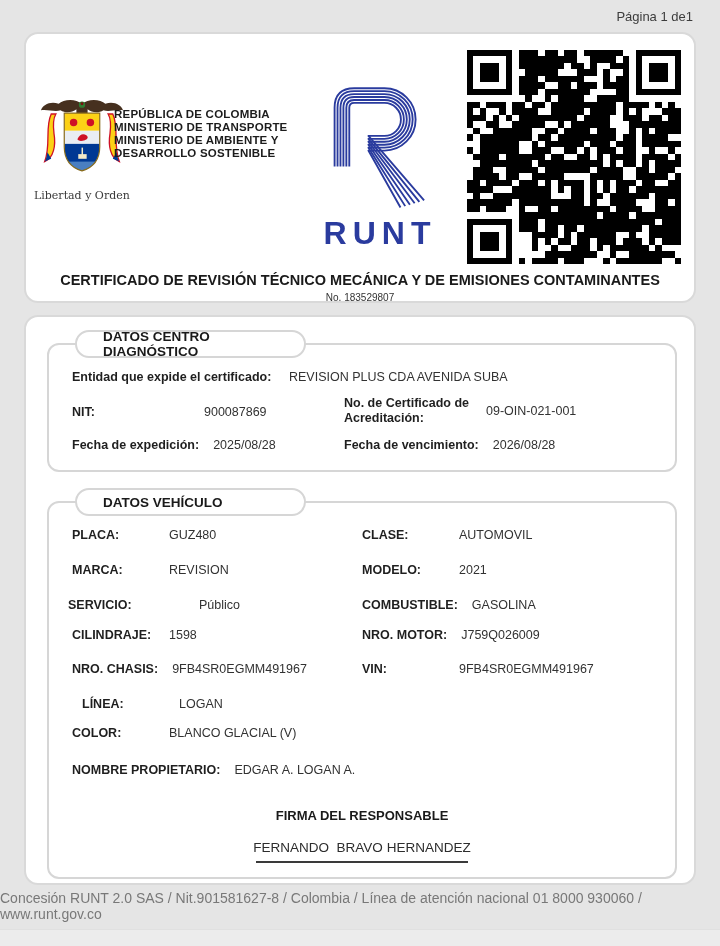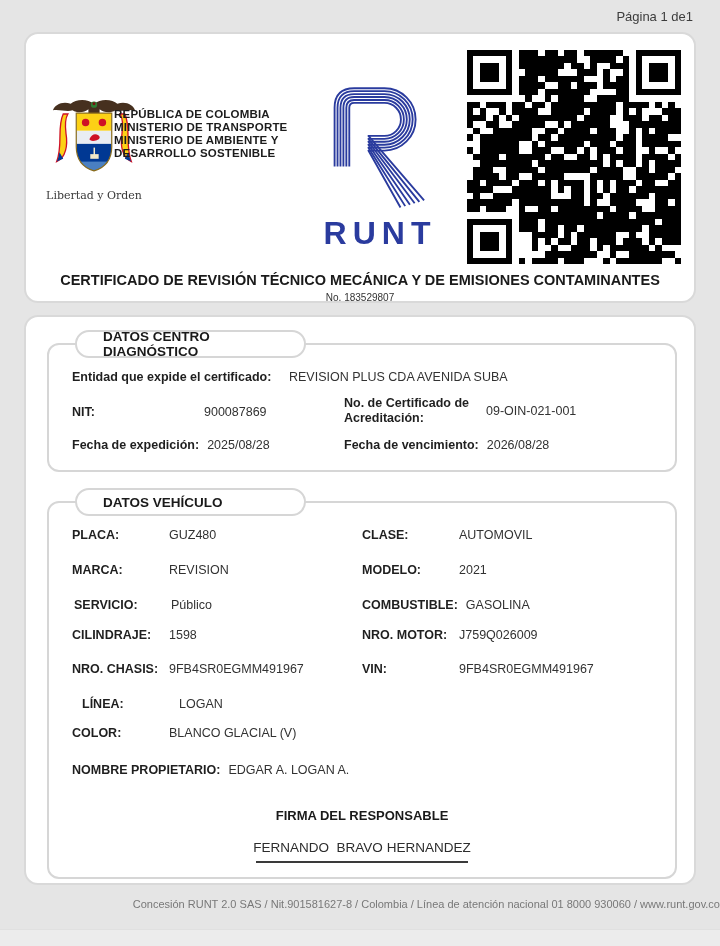--- a/index.html
+++ b/index.html
@@ -9,21 +9,21 @@
     font-family:"Liberation Sans", sans-serif; color:#2b2b2b; overflow:hidden;
   }
   .page-label { position:absolute; top:9px; right:27px; font-size:13px; color:#3c3c3c; }
 
   .card { position:absolute; left:24px; width:672px; background:#fff;
           border:2px solid #d9d9d9; border-radius:14px; }
   .card1 { top:32px; height:271px; }
   .card2 { top:315px; height:570px; }
 
   
-  .coat-wrap { position:absolute; left:20px; top:64px; width:96px; text-align:center; }
+  .coat-wrap { position:absolute; left:8px; top:64px; width:96px; text-align:left; }
   .coat-wrap svg { display:block; margin:0 auto; }
   .motto { margin-top:3px; font-family:"DejaVu Serif", serif; font-size:11px; color:#3a3a3a; white-space:nowrap; }
   .ministry { position:absolute; left:88px; top:74px; font-size:11.5px; font-weight:bold;
               line-height:12.9px; color:#1c1c1c; letter-spacing:0.2px; }
   .runt-wrap { position:absolute; left:272px; top:40px; width:164px; text-align:center; }
   .runt-word { margin-top:2px; font-size:32px; font-weight:bold; letter-spacing:6px;
                color:#2a3b9e; line-height:30px; }
   .qr { position:absolute; left:441px; top:16px; width:214px; height:214px; }
   .cert-title { position:absolute; left:0; right:0; top:238px; text-align:center;
                 font-size:14.5px; font-weight:bold; color:#1a1a1a; }
@@ -32,31 +32,31 @@
 
   
   .sbox { position:absolute; left:21px; width:630px; border:2px solid #d6d6d6; border-radius:12px; background:#fff; }
   .sbox1 { top:26px; height:129px; }
   .sbox2 { top:184px; height:378px; }
   .pill { position:absolute; top:-15px; left:26px; width:231px; height:28px; background:#fff;
           border:2px solid #d6d6d6; border-radius:14px; display:flex; align-items:center;
           padding-left:26px; font-size:13.5px; font-weight:bold; color:#1a1a1a; }
 
   .f { position:absolute; display:flex; align-items:center; font-size:12.5px; }
-  .f .lab { font-weight:bold; color:#1f1f1f; flex:none; padding-right:8px; white-space:nowrap; }
+  .f .lab { font-weight:bold; color:#1f1f1f; flex:none; padding-right:14px; white-space:nowrap; }
   .f .val { color:#323232; white-space:nowrap; }
   .lab2line { white-space:normal !important; width:142px; line-height:15px; }
 
   .sig-block { position:absolute; left:0; right:0; top:305px; text-align:center; }
   .sig-title { font-size:13px; font-weight:bold; color:#1a1a1a; }
   .sig-name { margin-top:17px; font-size:13.5px; color:#2d2d2d; white-space:pre; }
   .sig-line { width:212px; margin:6px auto 0; border-bottom:2px solid #3a3a3a; }
 
-  .footer-text { position:absolute; left:0; right:0; top:890px; text-align:right;
-                 font-size:11px; color:#787878;margin-top:8px; }
+  .footer-text { position:absolute; left:0; right:0; top:890px; text-align:left;
+                 font-size:14px; color:#787878; }
   .bottom-bar { position:absolute; left:0; right:0; top:929px; height:17px;
                 background:#ececec; border-top:1px solid #e0e0e0; }
 </style>
 </head>
 <body>
 
 <div class="screen">
 
   <div class="page-label">Página 1 de1</div>
 
@@ -179,21 +179,21 @@
 
       <div class="f" style="left:23px; top:60px;">
         <span class="lab" style="min-width:97px;">MARCA:</span>
         <span class="val">REVISION</span>
       </div>
       <div class="f" style="left:313px; top:60px;">
         <span class="lab" style="min-width:97px;">MODELO:</span>
         <span class="val">2021</span>
       </div>
 
-      <div class="f" style="left:25px; top:95px;">
+      <div class="f" style="left:19px; top:95px;gap:34px;">
         <span class="lab" style="min-width:97px;">SERVICIO:</span>
         <span class="val">Público</span>
       </div>
       <div class="f" style="left:313px; top:95px;">
         <span class="lab" style="min-width:97px;">COMBUSTIBLE:</span>
         <span class="val">GASOLINA</span>
       </div>
 
       <div class="f" style="left:23px; top:125px;">
         <span class="lab" style="min-width:97px;">CILINDRAJE:</span>

